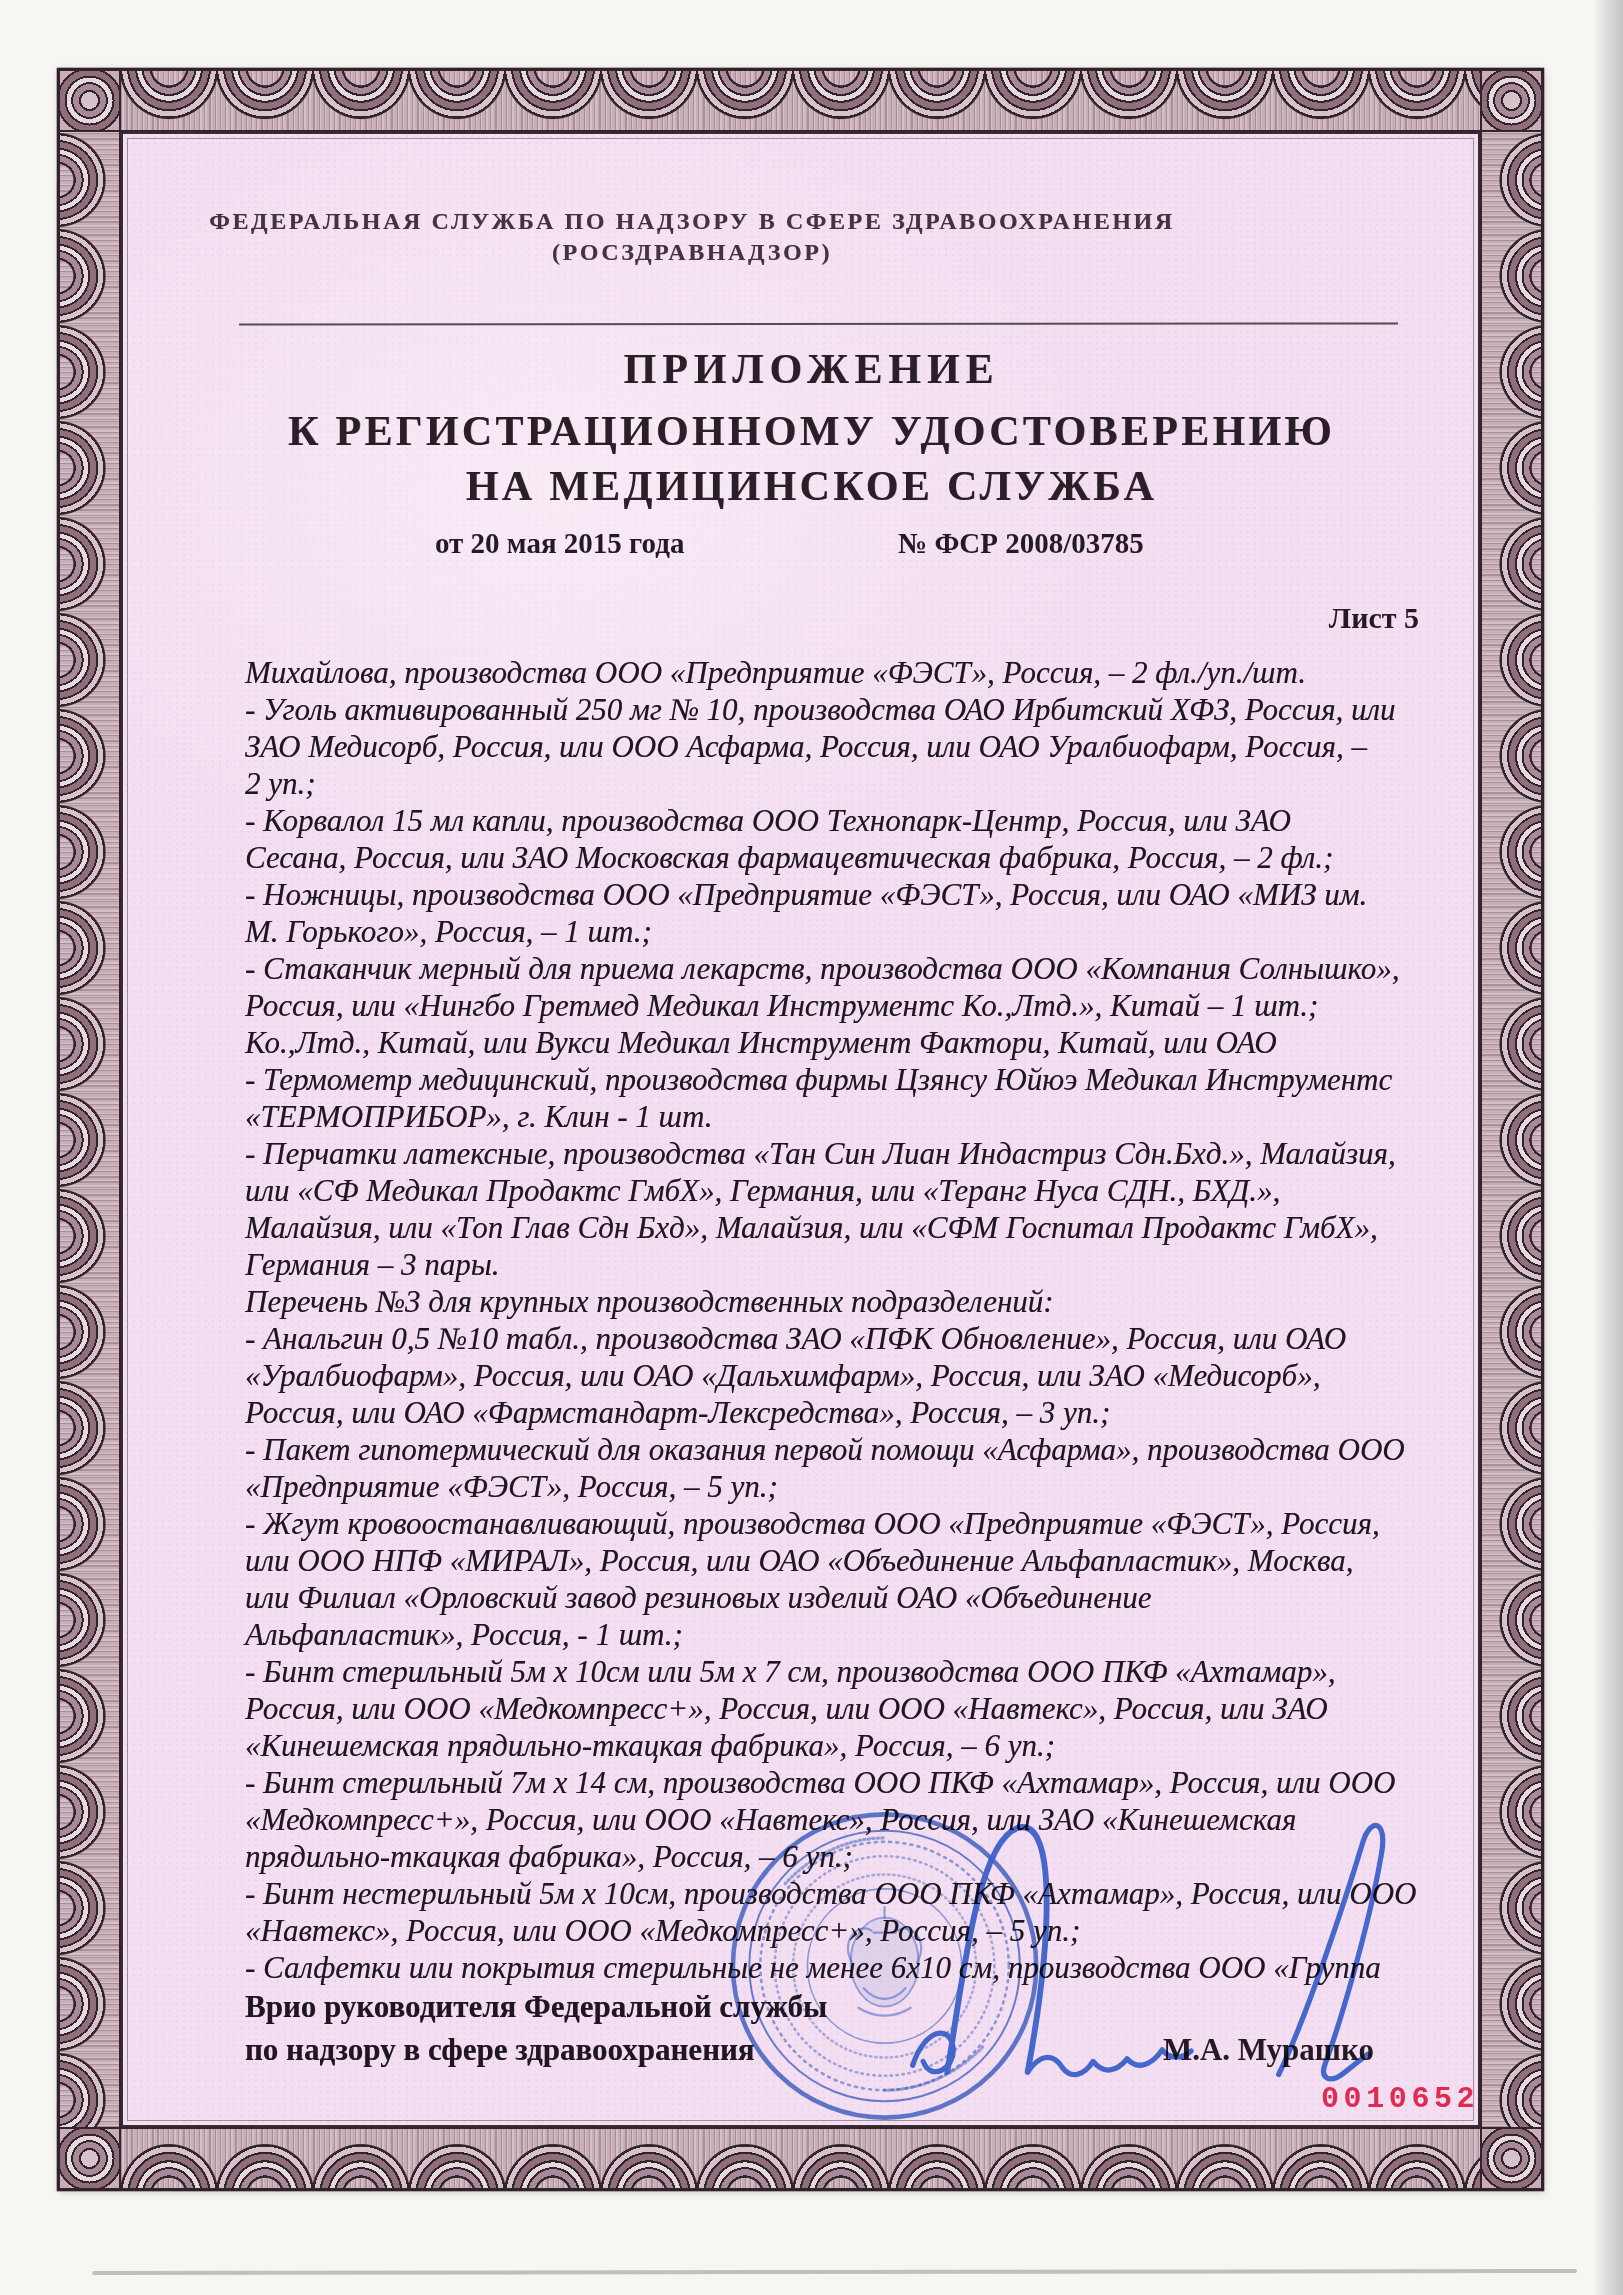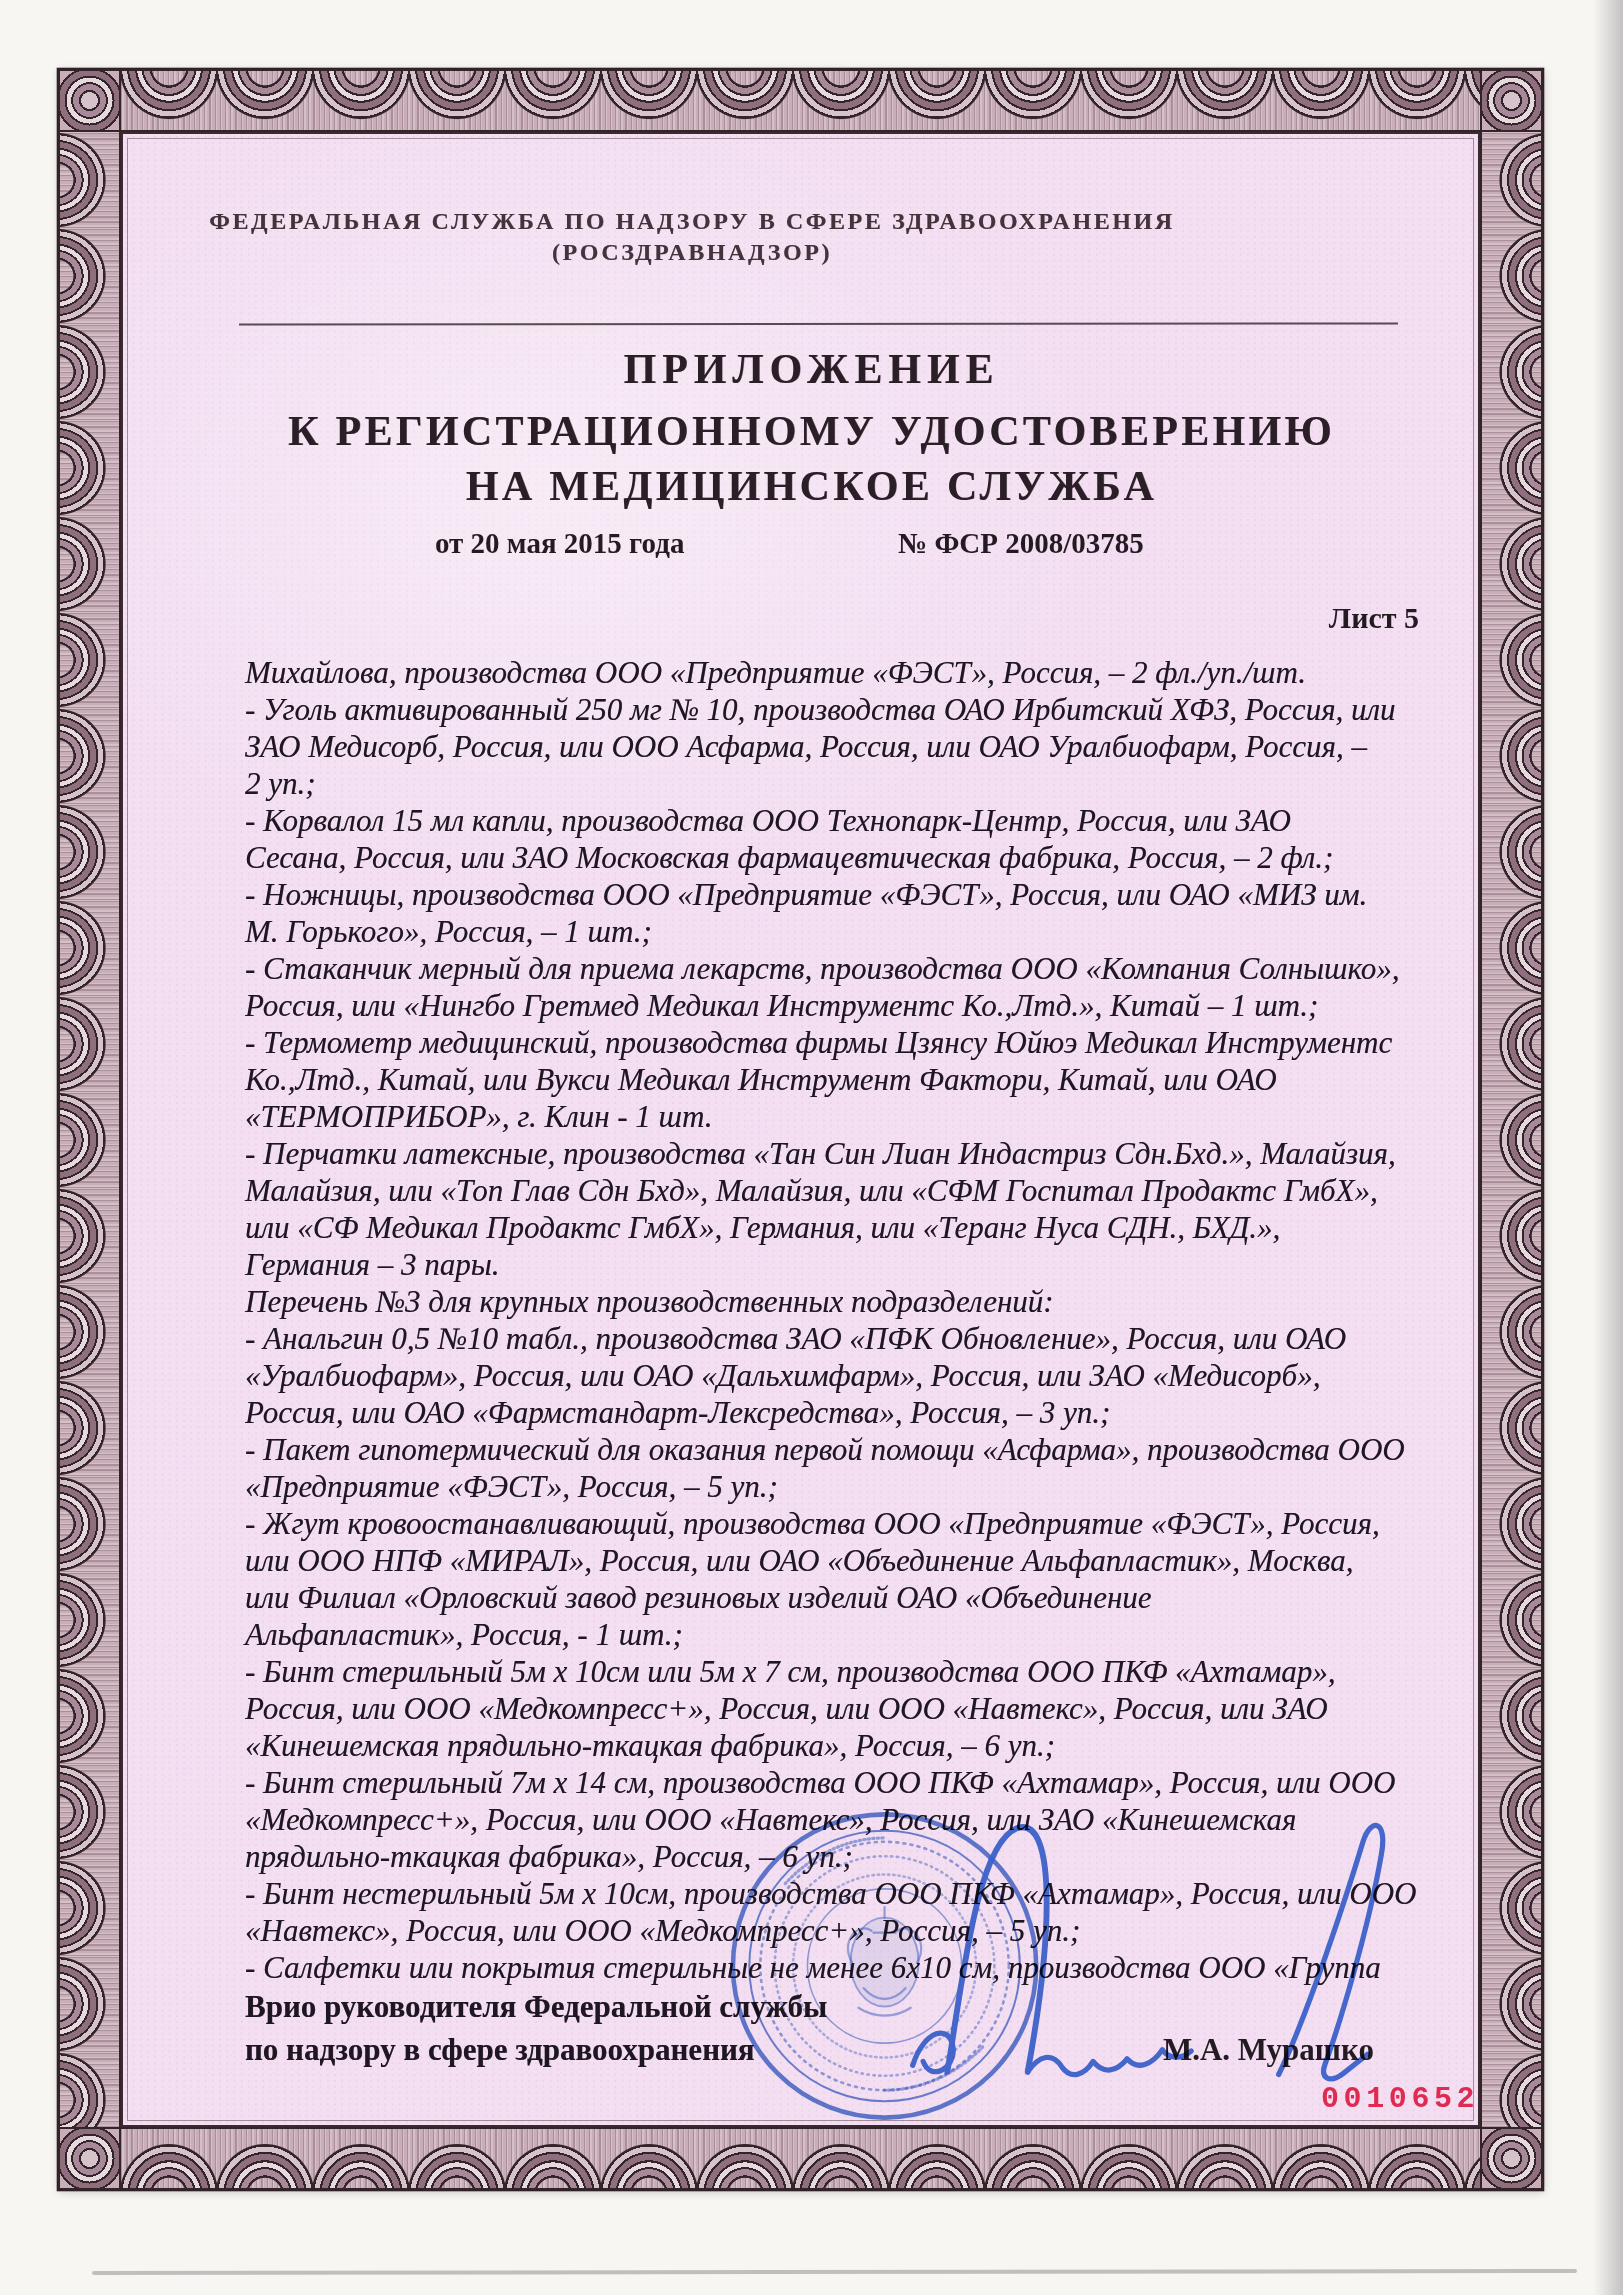--- a/index.html
+++ b/index.html
@@ -109,26 +109,26 @@
       <div class="bline">Михайлова, производства ООО «Предприятие «ФЭСТ», Россия, – 2 фл./уп./шт.</div>
       <div class="bline">- Уголь активированный 250 мг № 10, производства ОАО Ирбитский ХФЗ, Россия, или</div>
       <div class="bline">ЗАО Медисорб, Россия, или ООО Асфарма, Россия, или ОАО Уралбиофарм, Россия, –</div>
       <div class="bline">2 уп.;</div>
       <div class="bline">- Корвалол 15 мл капли, производства ООО Технопарк-Центр, Россия, или ЗАО</div>
       <div class="bline">Сесана, Россия, или ЗАО Московская фармацевтическая фабрика, Россия, – 2 фл.;</div>
       <div class="bline">- Ножницы, производства ООО «Предприятие «ФЭСТ», Россия, или ОАО «МИЗ им.</div>
       <div class="bline">М. Горького», Россия, – 1 шт.;</div>
       <div class="bline">- Стаканчик мерный для приема лекарств, производства ООО «Компания Солнышко»,</div>
       <div class="bline">Россия, или «Нингбо Гретмед Медикал Инструментс Ко.,Лтд.», Китай – 1 шт.;</div>
+      <div class="bline">Ко.,Лтд., Китай, или Вукси Медикал Инструмент Фактори, Китай, или ОАО</div>
       <div class="bline">- Термометр медицинский, производства фирмы Цзянсу Юйюэ Медикал Инструментс</div>
-      <div class="bline">Ко.,Лтд., Китай, или Вукси Медикал Инструмент Фактори, Китай, или ОАО</div>
       <div class="bline">«ТЕРМОПРИБОР», г. Клин - 1 шт.</div>
       <div class="bline">- Перчатки латексные, производства «Тан Син Лиан Индастриз Сдн.Бхд.», Малайзия,</div>
+      <div class="bline">или «СФ Медикал Продактс ГмбХ», Германия, или «Теранг Нуса СДН., БХД.»,</div>
       <div class="bline">Малайзия, или «Топ Глав Сдн Бхд», Малайзия, или «СФМ Госпитал Продактс ГмбХ»,</div>
-      <div class="bline">или «СФ Медикал Продактс ГмбХ», Германия, или «Теранг Нуса СДН., БХД.»,</div>
       <div class="bline">Германия – 3 пары.</div>
       <div class="bline">Перечень №3 для крупных производственных подразделений:</div>
       <div class="bline">- Анальгин 0,5 №10 табл., производства ЗАО «ПФК Обновление», Россия, или ОАО</div>
       <div class="bline">«Уралбиофарм», Россия, или ОАО «Дальхимфарм», Россия, или ЗАО «Медисорб»,</div>
       <div class="bline">Россия, или ОАО «Фармстандарт-Лексредства», Россия, – 3 уп.;</div>
       <div class="bline">- Пакет гипотермический для оказания первой помощи «Асфарма», производства ООО</div>
       <div class="bline">«Предприятие «ФЭСТ», Россия, – 5 уп.;</div>
       <div class="bline">- Жгут кровоостанавливающий, производства ООО «Предприятие «ФЭСТ», Россия,</div>
       <div class="bline">или ООО НПФ «МИРАЛ», Россия, или ОАО «Объединение Альфапластик», Москва,</div>
       <div class="bline">или Филиал «Орловский завод резиновых изделий ОАО «Объединение</div>

